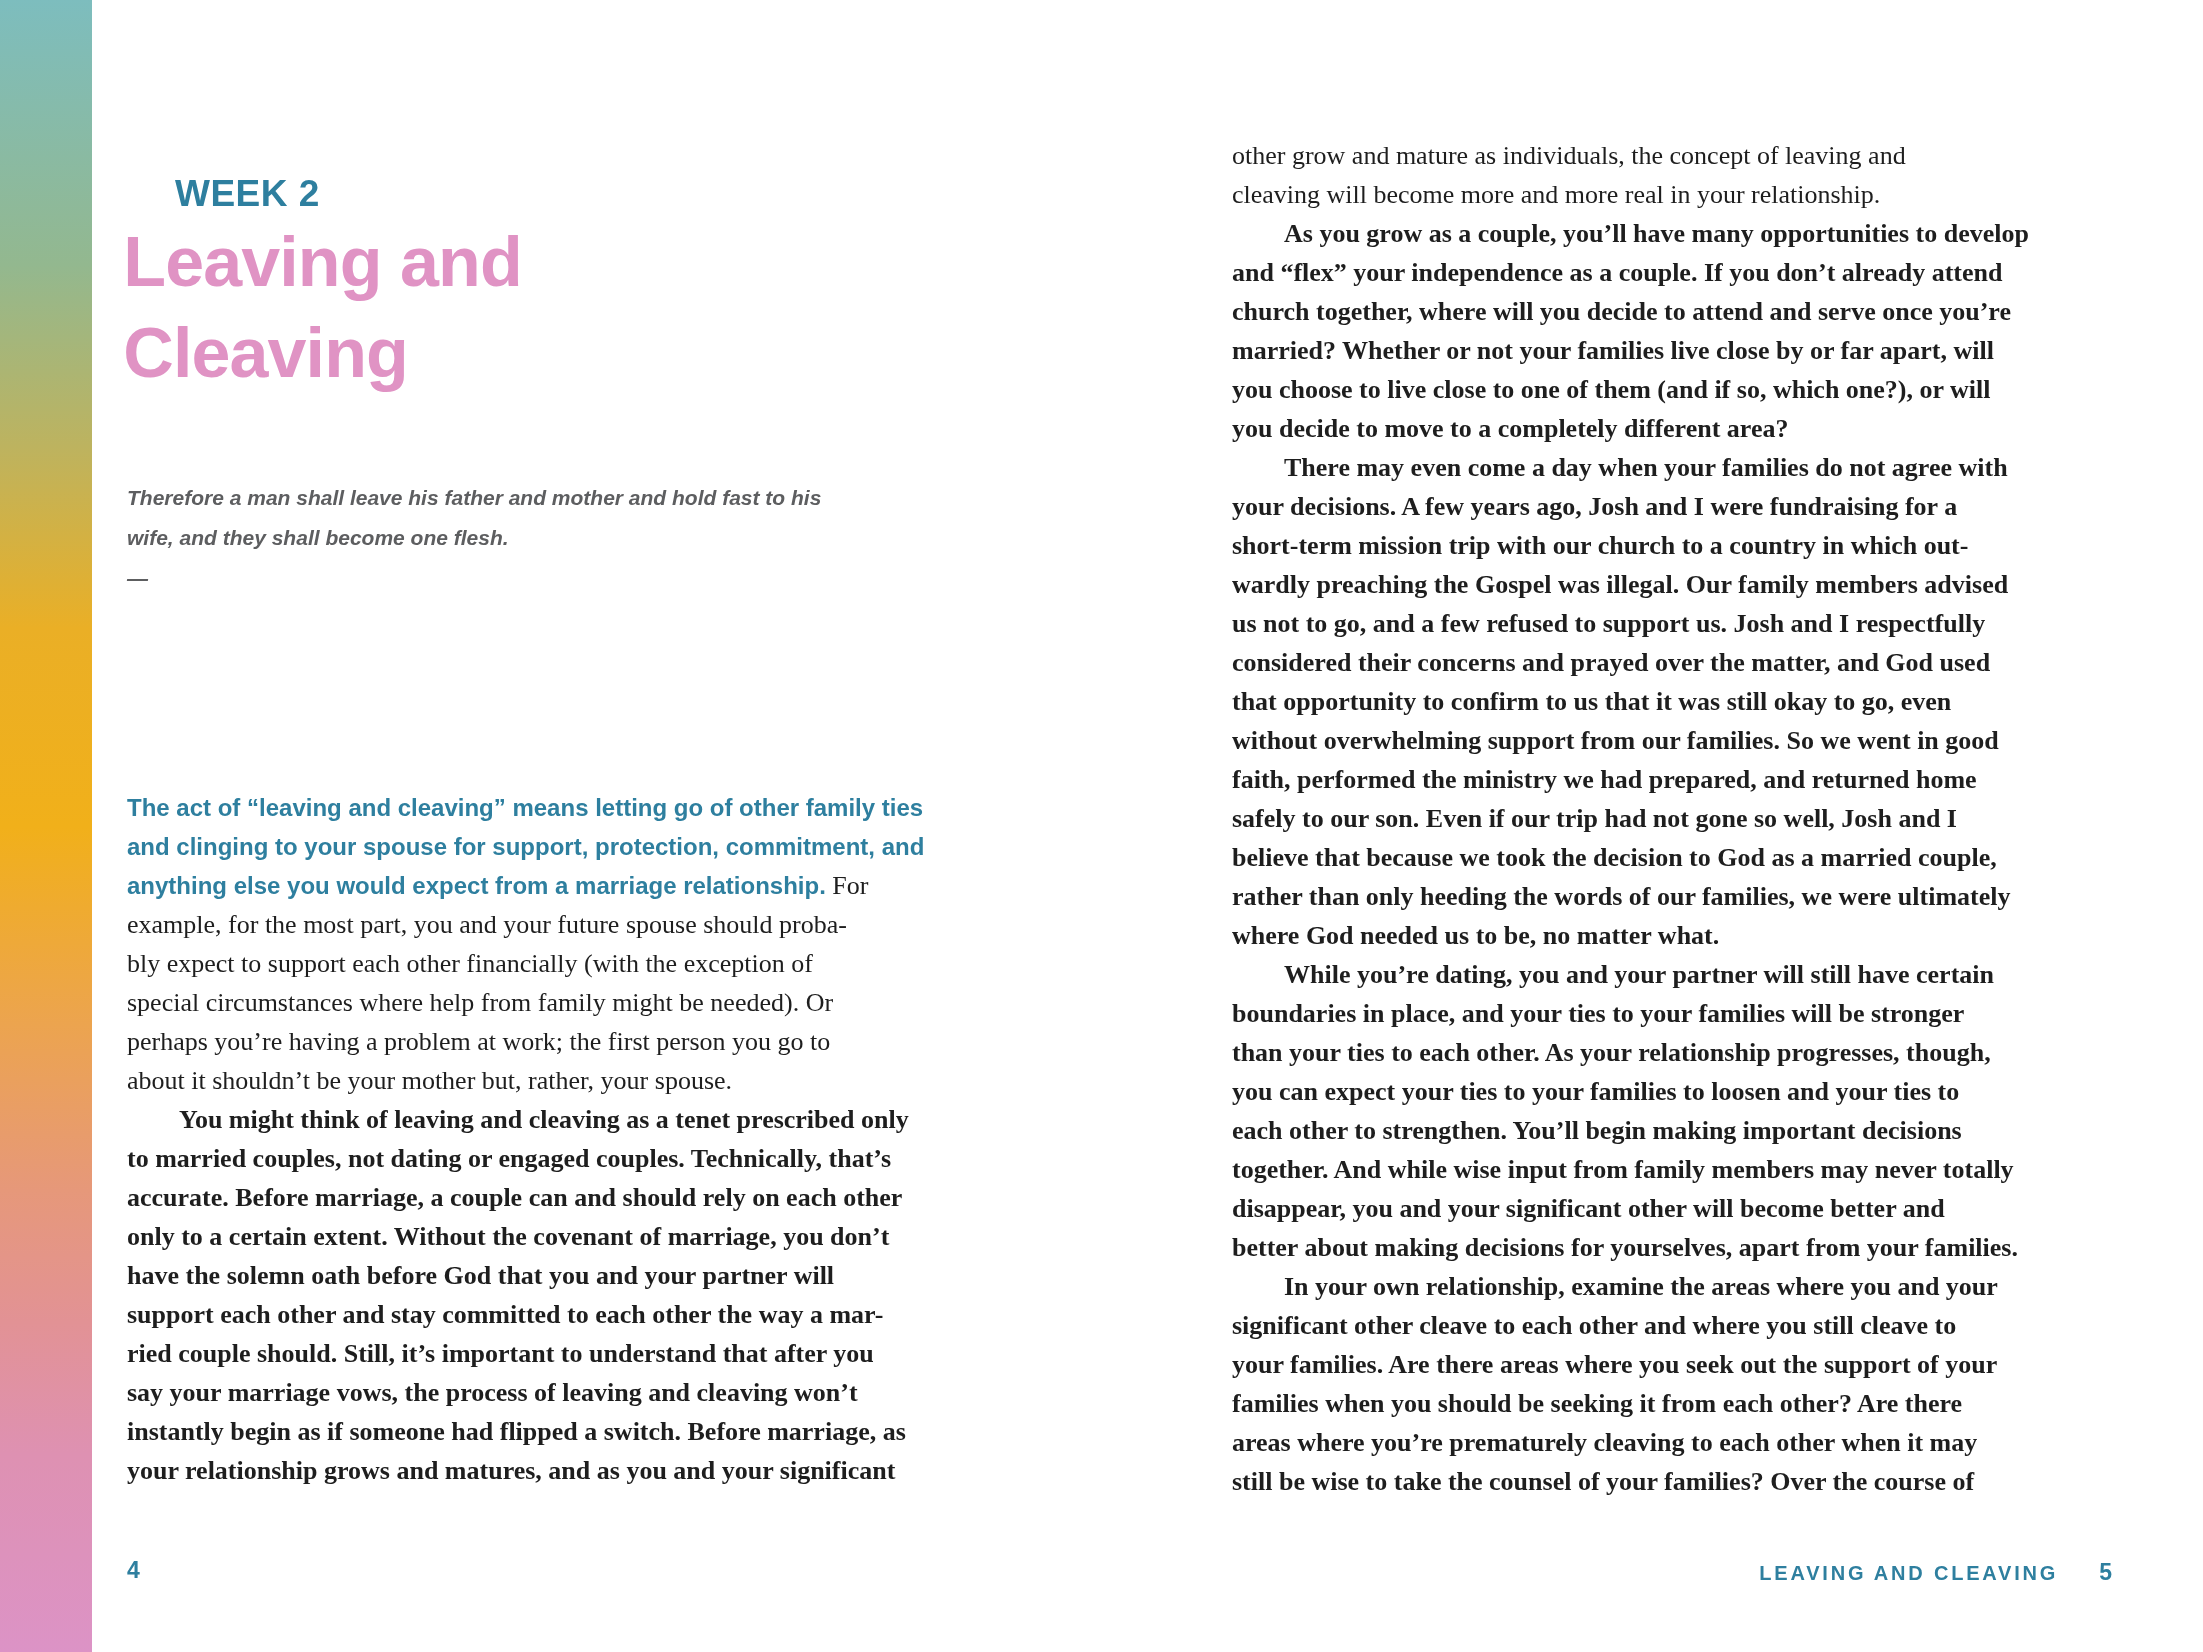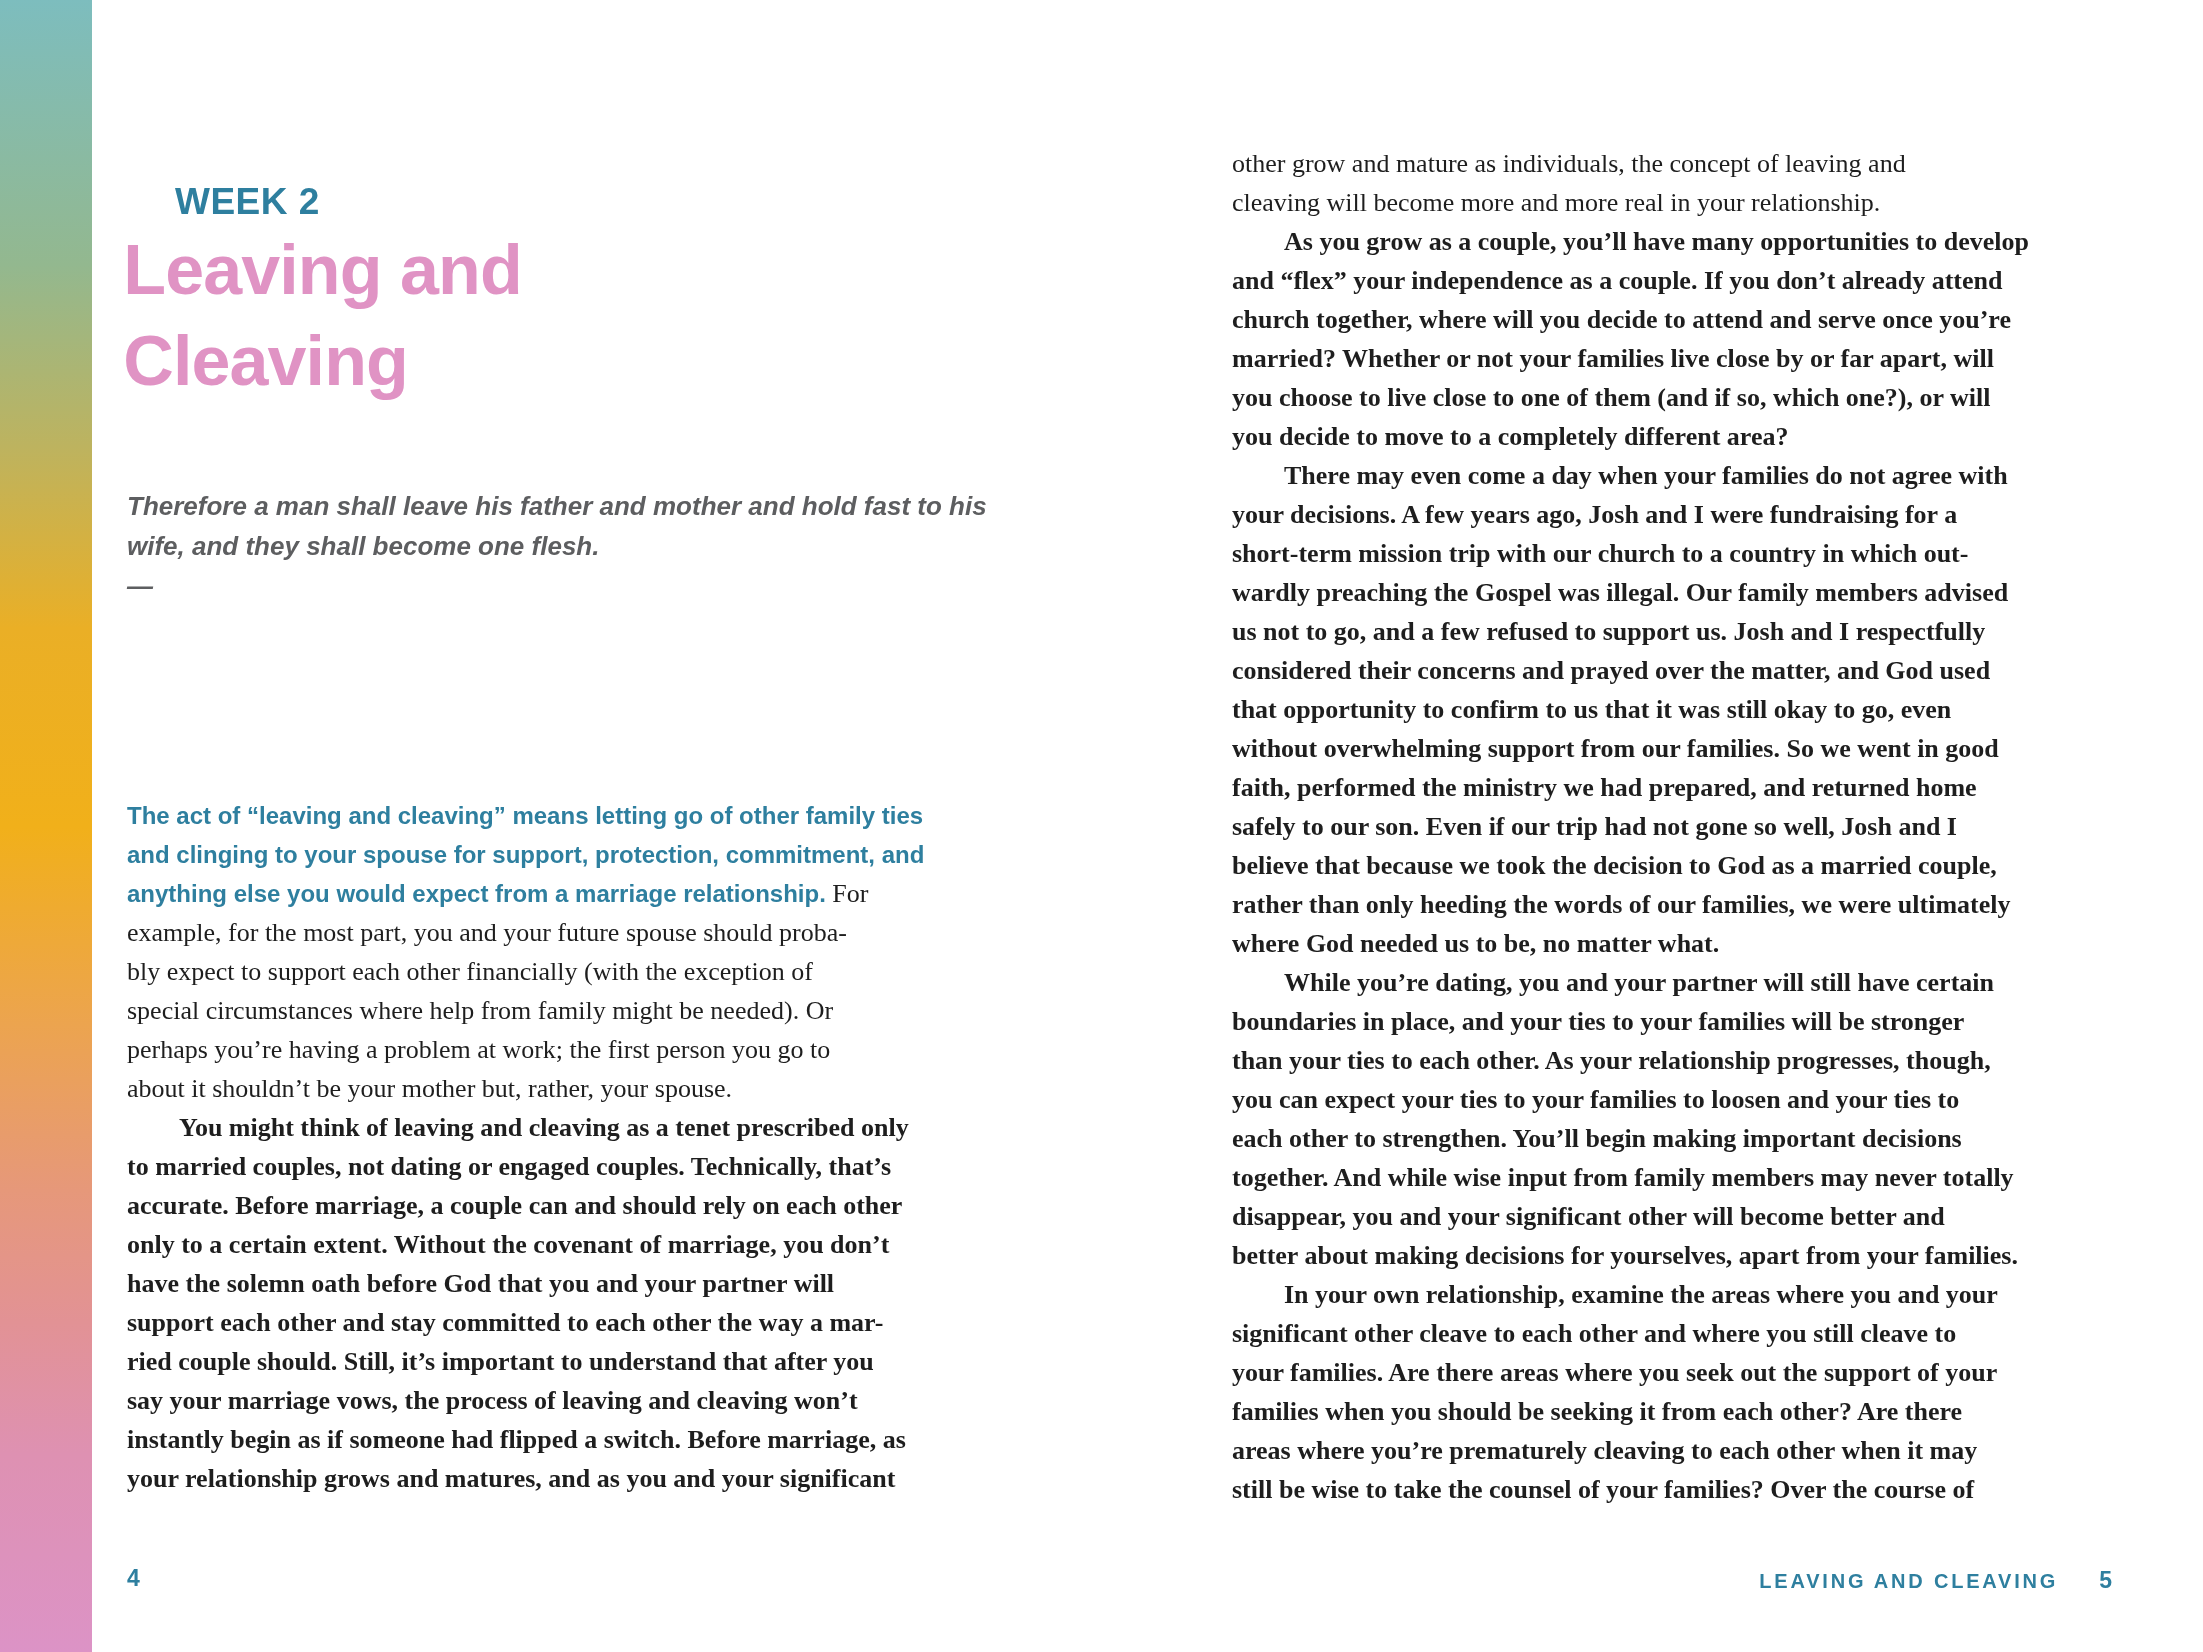--- a/index.html
+++ b/index.html
@@ -13,41 +13,41 @@
   html,body{background:#ffffff;}
   body{
     width:2204px;height:1653px;position:relative;overflow:hidden;
     font-family:"Liberation Serif", serif;
   }
   .spread{position:absolute;inset:0;background:var(--page_bg,#fff);}
   .gradient-bar{
     position:absolute;left:0;top:0;width:92px;height:1653px;
     background:linear-gradient(180deg,#7dbdbe 0%,#93b88f 16%,#bdb35f 27%,#eaaf26 38%,#f1b01a 50%,#eca44f 62%,#e6987a 72%,#e29295 80%,#de91b2 88%,#dc93c6 100%);
   }
-  .page{position:absolute;top:8px;height:1204px;}
+  .page{position:absolute;top:0;height:1204px;}
   .page-left{left:127px;width:872px;}
   .page-right{left:1232px;width:880px;}
 
   .kicker{
     position:absolute;left:0;top:173px;
     font-family:"Liberation Sans", sans-serif;font-weight:bold;
     font-size:37px;letter-spacing:0.5px;color:var(--teal_accent,#2e7f9f);
     white-space:pre;
     margin-left:48px;
   }
   .title{
     position:absolute;left:-3.7px;top:217px;
     font-family:"Liberation Sans", sans-serif;font-weight:bold;
     font-size:70px;line-height:91px;letter-spacing:-0.9px;
     color:var(--pink_title,#e093c4);white-space:pre;
   }
   .epigraph{
     position:absolute;left:0;top:478px;
     font-family:"Liberation Sans", sans-serif;font-style:italic;font-weight:bold;
-    font-size:26px;line-height:40px;color:var(--epigraph_gray,#5d5e60);
+    font-size:21px;line-height:40px;color:var(--epigraph_gray,#5d5e60);
   }
   .epigraph > div{white-space:pre;}
 
   .body-col{position:absolute;left:0;color:var(--body_text,#1e1e1e);}
   .left-body{top:788px;}
   .right-body{top:136px;}
   .para{
     font-family:"Liberation Serif", serif;
     font-size:26px;line-height:39px;color:var(--body_text,#1e1e1e);
     white-space:pre;

